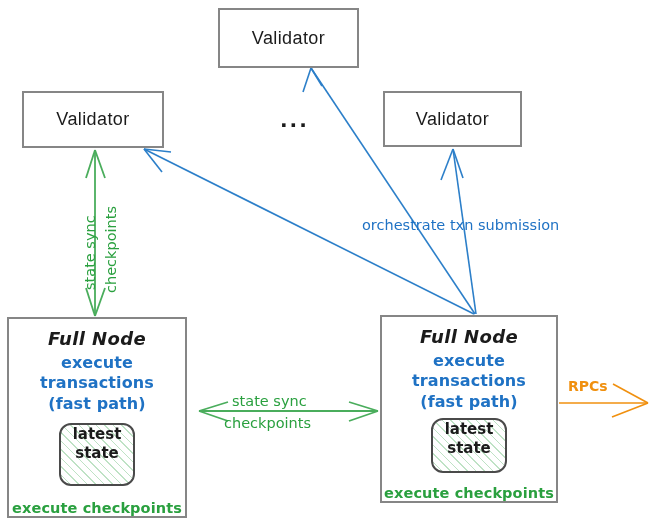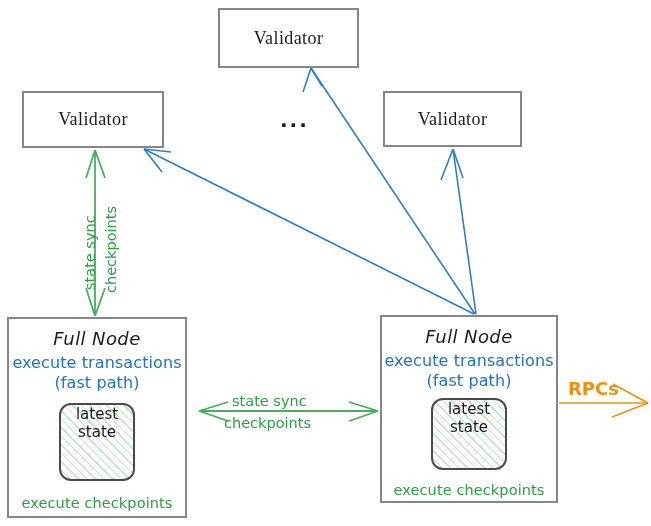--- a/index.html
+++ b/index.html
@@ -30,30 +30,31 @@
     border: 2px solid #868686;
     background: #ffffff;
     z-index: 2;
   }
   .validator-box {
     display: flex;
     align-items: center;
     justify-content: center;
   }
   .validator-label {
-    font-family: Liberation Serif, serif;
+    font-family: Liberation Sans, sans-serif;
     font-size: 18px;
     color: #1b1b1b;
     letter-spacing: 0.4px;
   }
   .fullnode-box {
     display: flex;
     flex-direction: column;
     align-items: center;
     padding-top: 9px;
+    font-weight: bold;
   }
   .fullnode-title {
     font-size: 18px;
     color: #1b1b1b;
     letter-spacing: 0.4px;
     font-style: italic;
     margin-bottom: 4px;
   }
   .fullnode-blue {
     color: #1f72c4;
@@ -107,21 +108,21 @@
     font-size: 14.5px;
   }
   .lbl-green {
     color: #2aa03f;
     font-size: 14.5px;
     text-align: center;
     line-height: 1.25;
   }
   .lbl-orange {
     color: #f0900f;
-    font-size: 18px;
+    font-size: 14px;
     font-weight: bold;
   }
   .vert-label {
     position: absolute;
     z-index: 3;
     color: #2aa03f;
     font-size: 14.5px;
     transform-origin: 0 0;
     transform: rotate(-90deg);
     white-space: nowrap;
@@ -212,20 +213,21 @@
       <div>execute transactions</div>
       <div>(fast path)</div>
     </div>
     <div class="state-box" style="width:76px; height:72px; margin-top:6px;">
       <div class="state-line">latest</div>
       <div class="state-line">state</div>
     </div>
     <div class="fullnode-green" style="margin-top:12px;">execute checkpoints</div>
   </div>
 
+  <div class="edge-label lbl-blue" style="left:362px; top:217px;">orchestrate txn submission</div>
 
   <div class="vert-label" style="left:82px; top:290px;">state sync</div>
   <div class="vert-label" style="left:103px; top:293px;">checkpoints</div>
 
   <div class="edge-label lbl-green" style="left:232px; top:392px;">state sync</div>
   <div class="edge-label lbl-green" style="left:224px; top:414px;">checkpoints</div>
 
   <div class="edge-label lbl-orange" style="left:568px; top:378px;">RPCs</div>
 
 </div>

